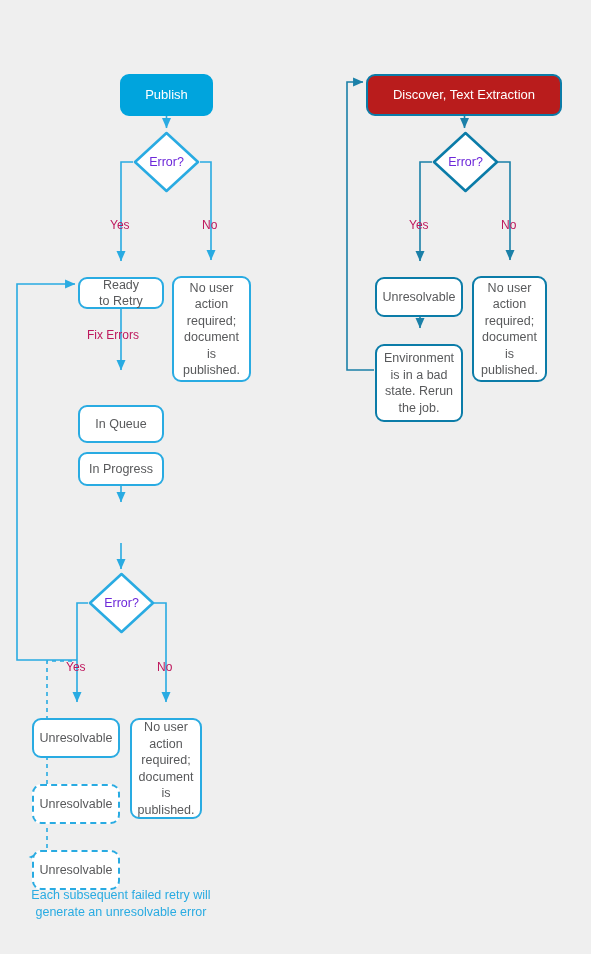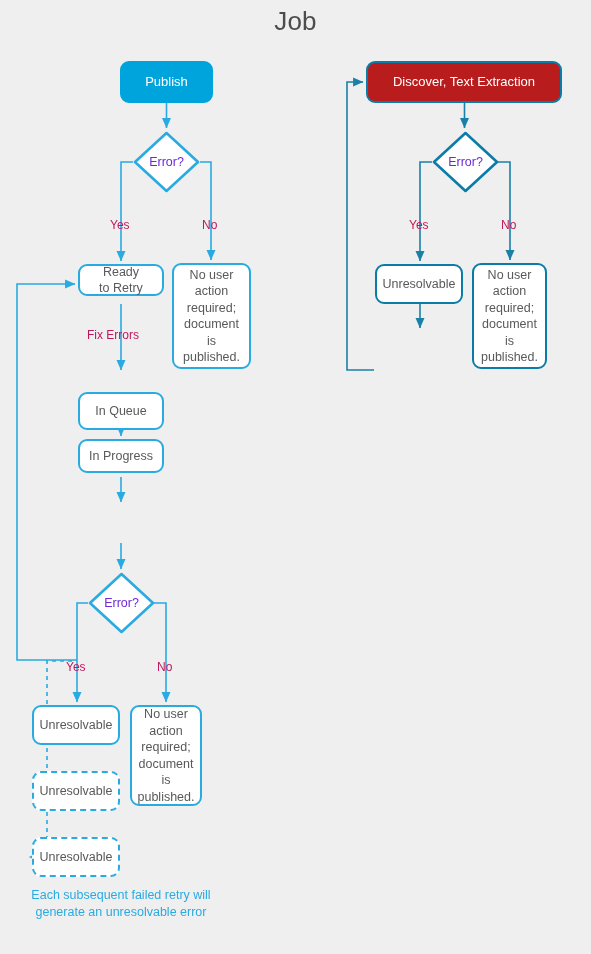--- a/index.html
+++ b/index.html
@@ -33,20 +33,21 @@
     display: flex;
     align-items: center;
     justify-content: center;
     text-align: center;
     border-radius: 9px;
     background: #ffffff;
     color: #58595b;
     font-size: 12.5px;
     line-height: 1.32;
     padding: 2px 4px;
+    margin-top: 13px;
   }
   .node.solid-light { border: 2.4px solid #29abe2; }
   .node.solid-dark  { border: 2.4px solid #0b7ca8; }
   .node.dashed-light{ border: 2.4px dashed #29abe2; }
   .node.filled-light{
     background: #00a4dd;
     border: 2.4px solid #00a4dd;
     color: #ffffff;
     font-size: 13px;
   }
@@ -93,21 +94,20 @@
     line-height: 1.35;
     text-align: center;
     white-space: pre-line;
   }
 </style>
 </head>
 <body>
 
 <div id="canvas">
 
-  <div class="page-title">Job</div>
 
   <svg class="svg-layer" viewBox="0 0 591 954">
     <defs>
       <marker id="arrL" markerWidth="8" markerHeight="8" refX="6.2" refY="3" orient="auto" markerUnits="strokeWidth">
         <path d="M0,0.2 L6.4,3 L0,5.8 z" fill="#29abe2"></path>
       </marker>
       <marker id="arrD" markerWidth="8" markerHeight="8" refX="6.2" refY="3" orient="auto" markerUnits="strokeWidth">
         <path d="M0,0.2 L6.4,3 L0,5.8 z" fill="#1b80a8"></path>
       </marker>
     </defs>
@@ -205,16 +205,17 @@
       <polygon points="33.5,2 65,31 33.5,60 2,31" fill="#ffffff" stroke="#0b7ca8" stroke-width="2.6" stroke-linejoin="round"></polygon>
     </svg>
     <div class="diamond-label">Error?</div>
   </div>
 
   <div class="edge-label" style="left:409px; top:218px;">Yes</div>
   <div class="edge-label" style="left:501px; top:218px;">No</div>
 
   <div class="node solid-dark" style="left:375px; top:264px; width:88px; height:40px;">Unresolvable</div>
 
+  <div class="node solid-dark" style="left:375px; top:331px; width:88px; height:78px;">Environment is in a bad state. Rerun the job.</div>
 
   <div class="node solid-dark" style="left:472px; top:263px; width:75px; height:106px;">No user action required; document is published.</div>
 
 </div>
 
 </body></html>

